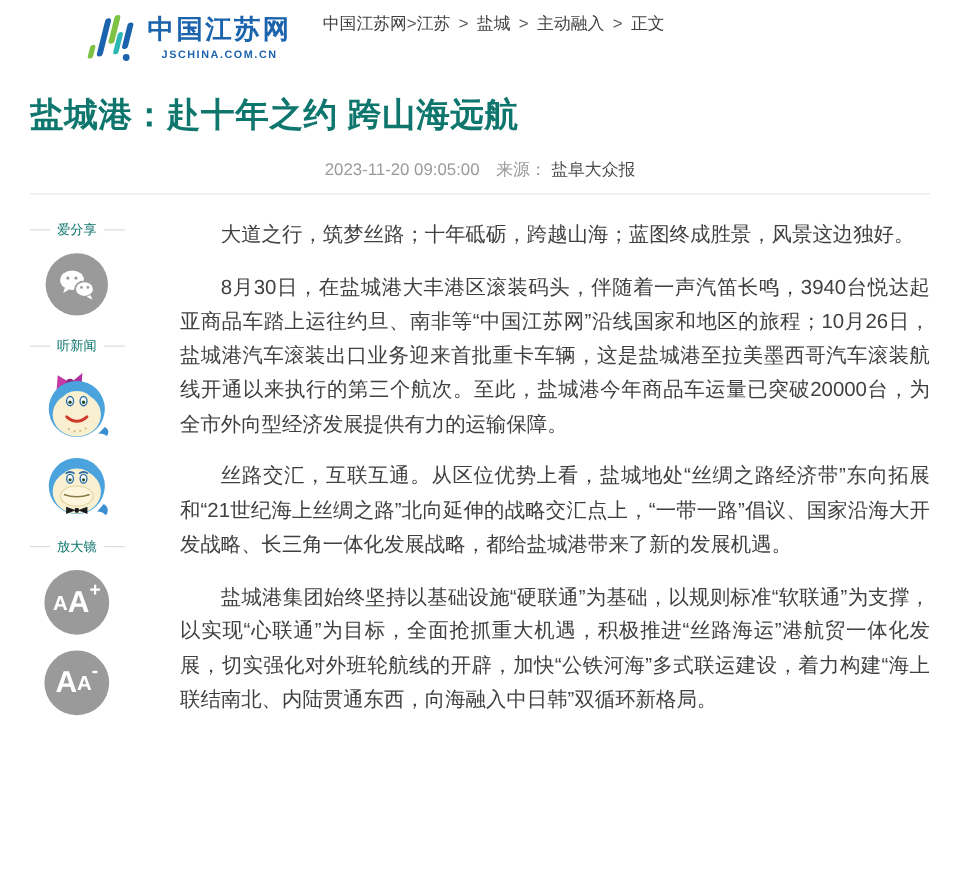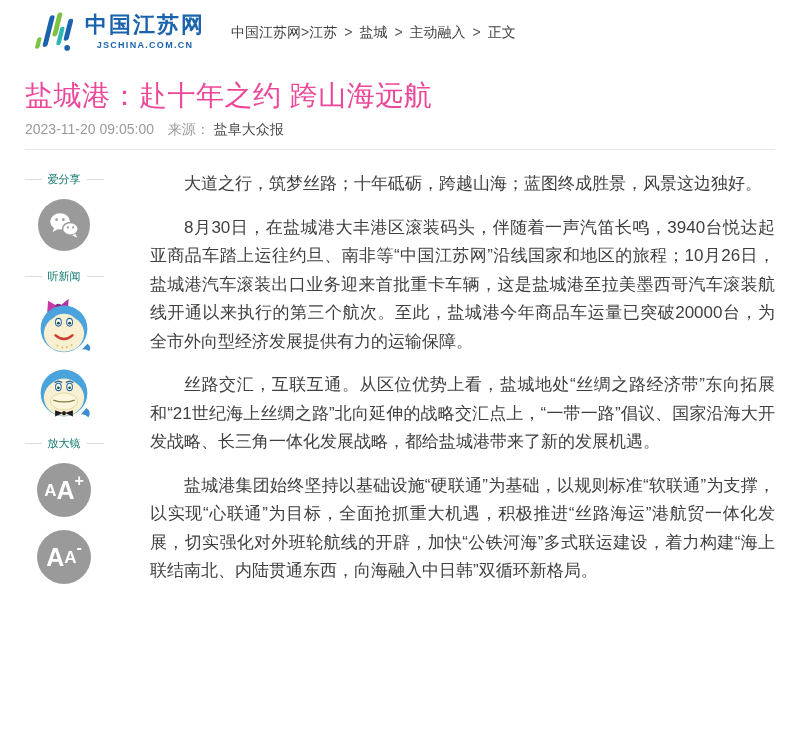--- a/index.html
+++ b/index.html
@@ -4,35 +4,35 @@
 <style>
   * { box-sizing: border-box; }
   html,body { margin:0; padding:0; }
   body {
     width:800px; height:729px; overflow:hidden;
     background:#ffffff;
     font-family:"Liberation Sans","DejaVu Sans",sans-serif;
     color:#333;
   }
   
-  .header { display:flex; align-items:center; padding:9px 0 4px 30px; height:58px; }
+  .header { display:flex; padding:9px 0 4px 30px; height:58px;margin-left:38px; }
   .logo { display:flex; align-items:center; gap:9px; text-decoration:none; cursor:pointer; }
   .logo-mark svg { width:46px; height:44px; display:block; }
   .logo-text { display:flex; flex-direction:column; align-items:center; }
   .logo-name { font-size:22px; color:#1b63ad; font-weight:700; letter-spacing:2px; line-height:1.1; }
   .logo-domain { font-size:9px; color:#1b63ad; font-weight:700; letter-spacing:1.3px; margin-top:2px; }
   .breadcrumb { margin-left:26px; font-size:14px; color:#404040; padding-top:2px; }
   .crumb { color:#404040; cursor:pointer; }
   .crumb.current { cursor:default; }
   .sep { margin:0 7px; color:#555; }
   .sep.tight { margin:0; }
   
   .title-block { padding:0 25px; }
-  .article-title { margin:20px 0 0; font-size:28px; line-height:1.25; color:#ec4899; font-weight:400; letter-spacing:0.5px; }
-  .meta { text-align:left; font-size:14px; color:#9a9a9a; margin-top:8px; }
+  .article-title { margin:20px 0 0; font-size:28px; line-height:1.25; color:#0f766e; font-weight:700; letter-spacing:0.5px; }
+  .meta { text-align:center; font-size:14px; color:#9a9a9a; margin-top:20px; }
   .meta .publish-time { margin-right:10px; }
   .meta .source-name { color:#4a4a4a; }
   .divider { border:none; border-top:1px solid #e8e8e8; margin:10px 25px 0; }
   
   .main { display:flex; padding:16px 25px 0 18px; }
   .sidebar { width:92px; flex-shrink:0; display:flex; flex-direction:column; align-items:center; }
   .side-label { display:flex; align-items:center; justify-content:center; width:100%;
                 font-size:11px; color:#0f766e; margin:6px 0 12px; white-space:nowrap; }
   .side-label::before, .side-label::after { content:""; flex:0 0 17px; height:1px; background:#dcdcdc; margin:0 6px; }
   .icon-circle { width:52px; height:52px; border-radius:50%; background:#9a9a9a;

